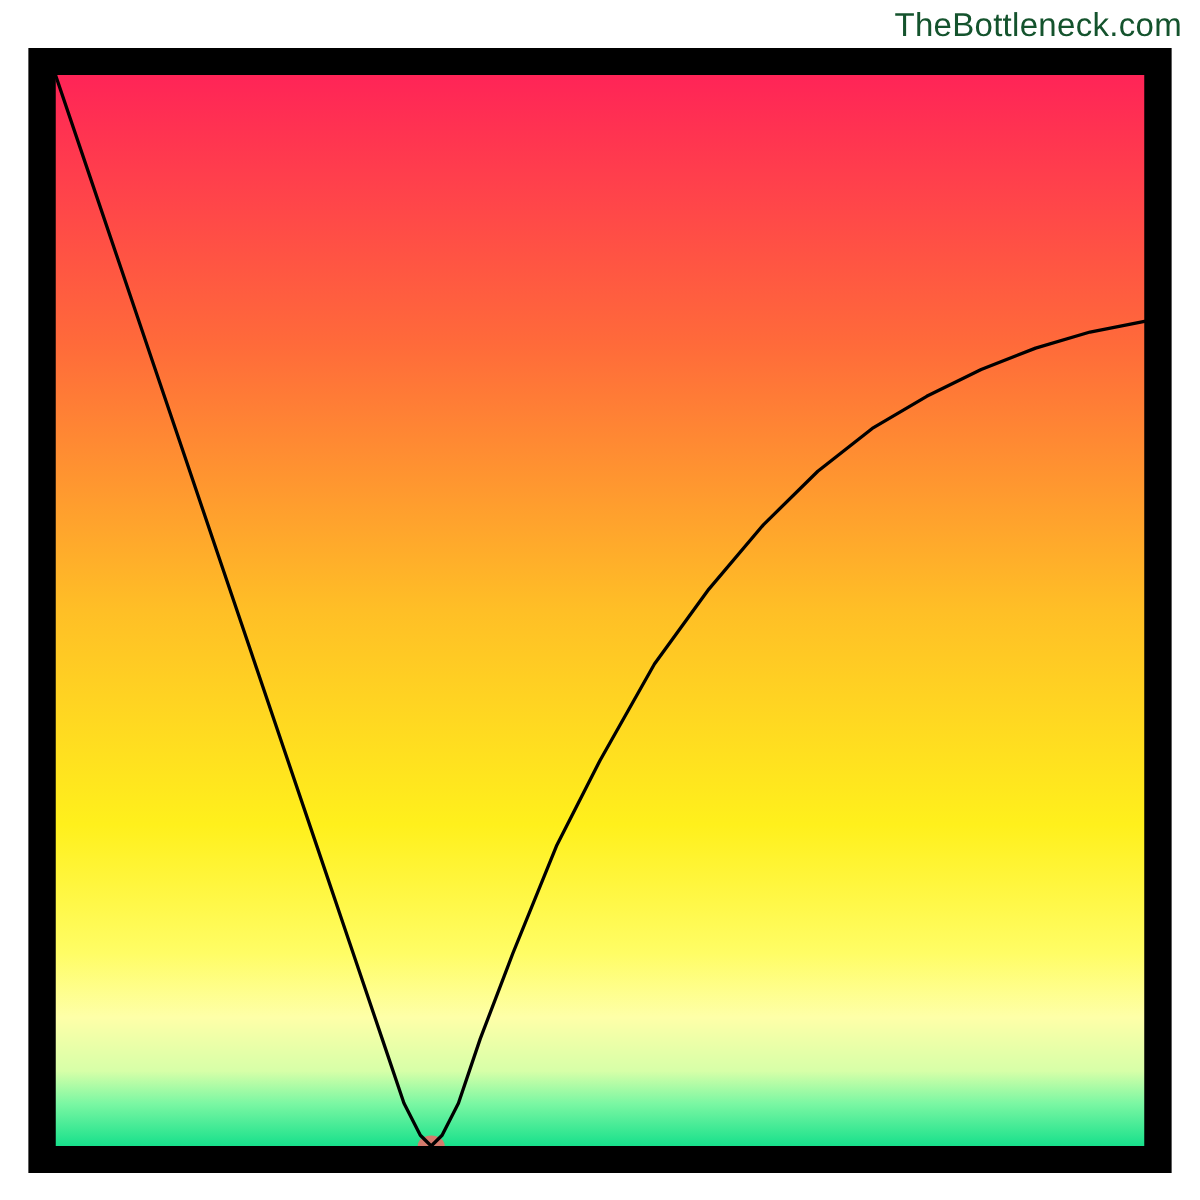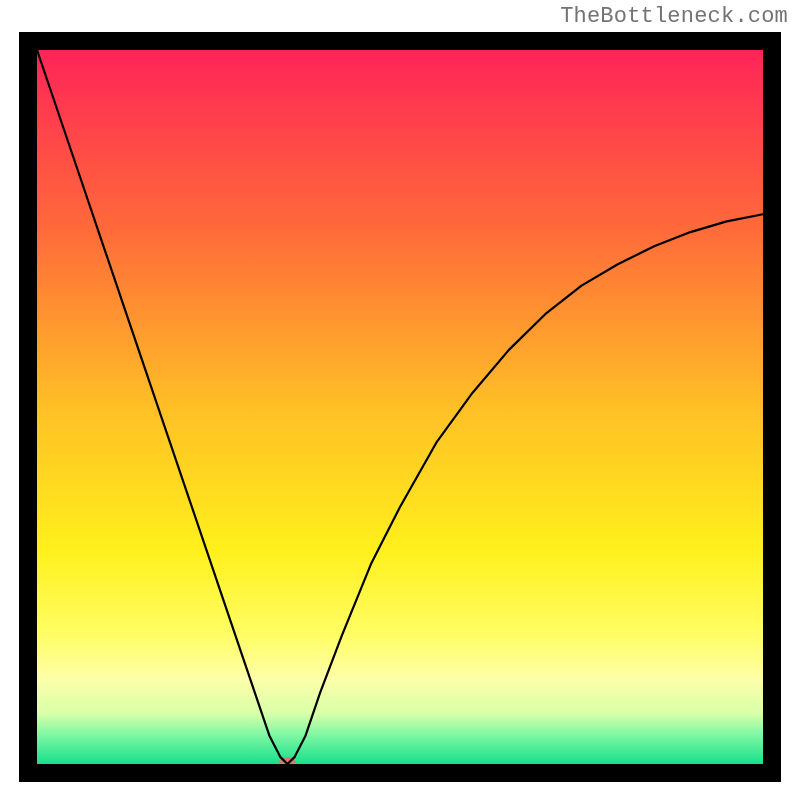--- a/index.html
+++ b/index.html
@@ -14,26 +14,25 @@
   .container {
     position: relative;
     width: 800px;
     height: 800px;
     background: #fff;
   }
   .watermark {
     position: absolute;
     top: 4px;
     right: 12px;
-    color: #737373;
+    color: #14532d;
     font-size: 22px;
     font-weight: 400;
     letter-spacing: 0.2px;
     z-index: 50;
-    font-family: Liberation Mono, monospace;
   }
   .frame {
     position: absolute;
     left: 19px;
     top: 32px;
     width: 762px;
     height: 750px;
     background: #000;
   }
   .plot-area {

